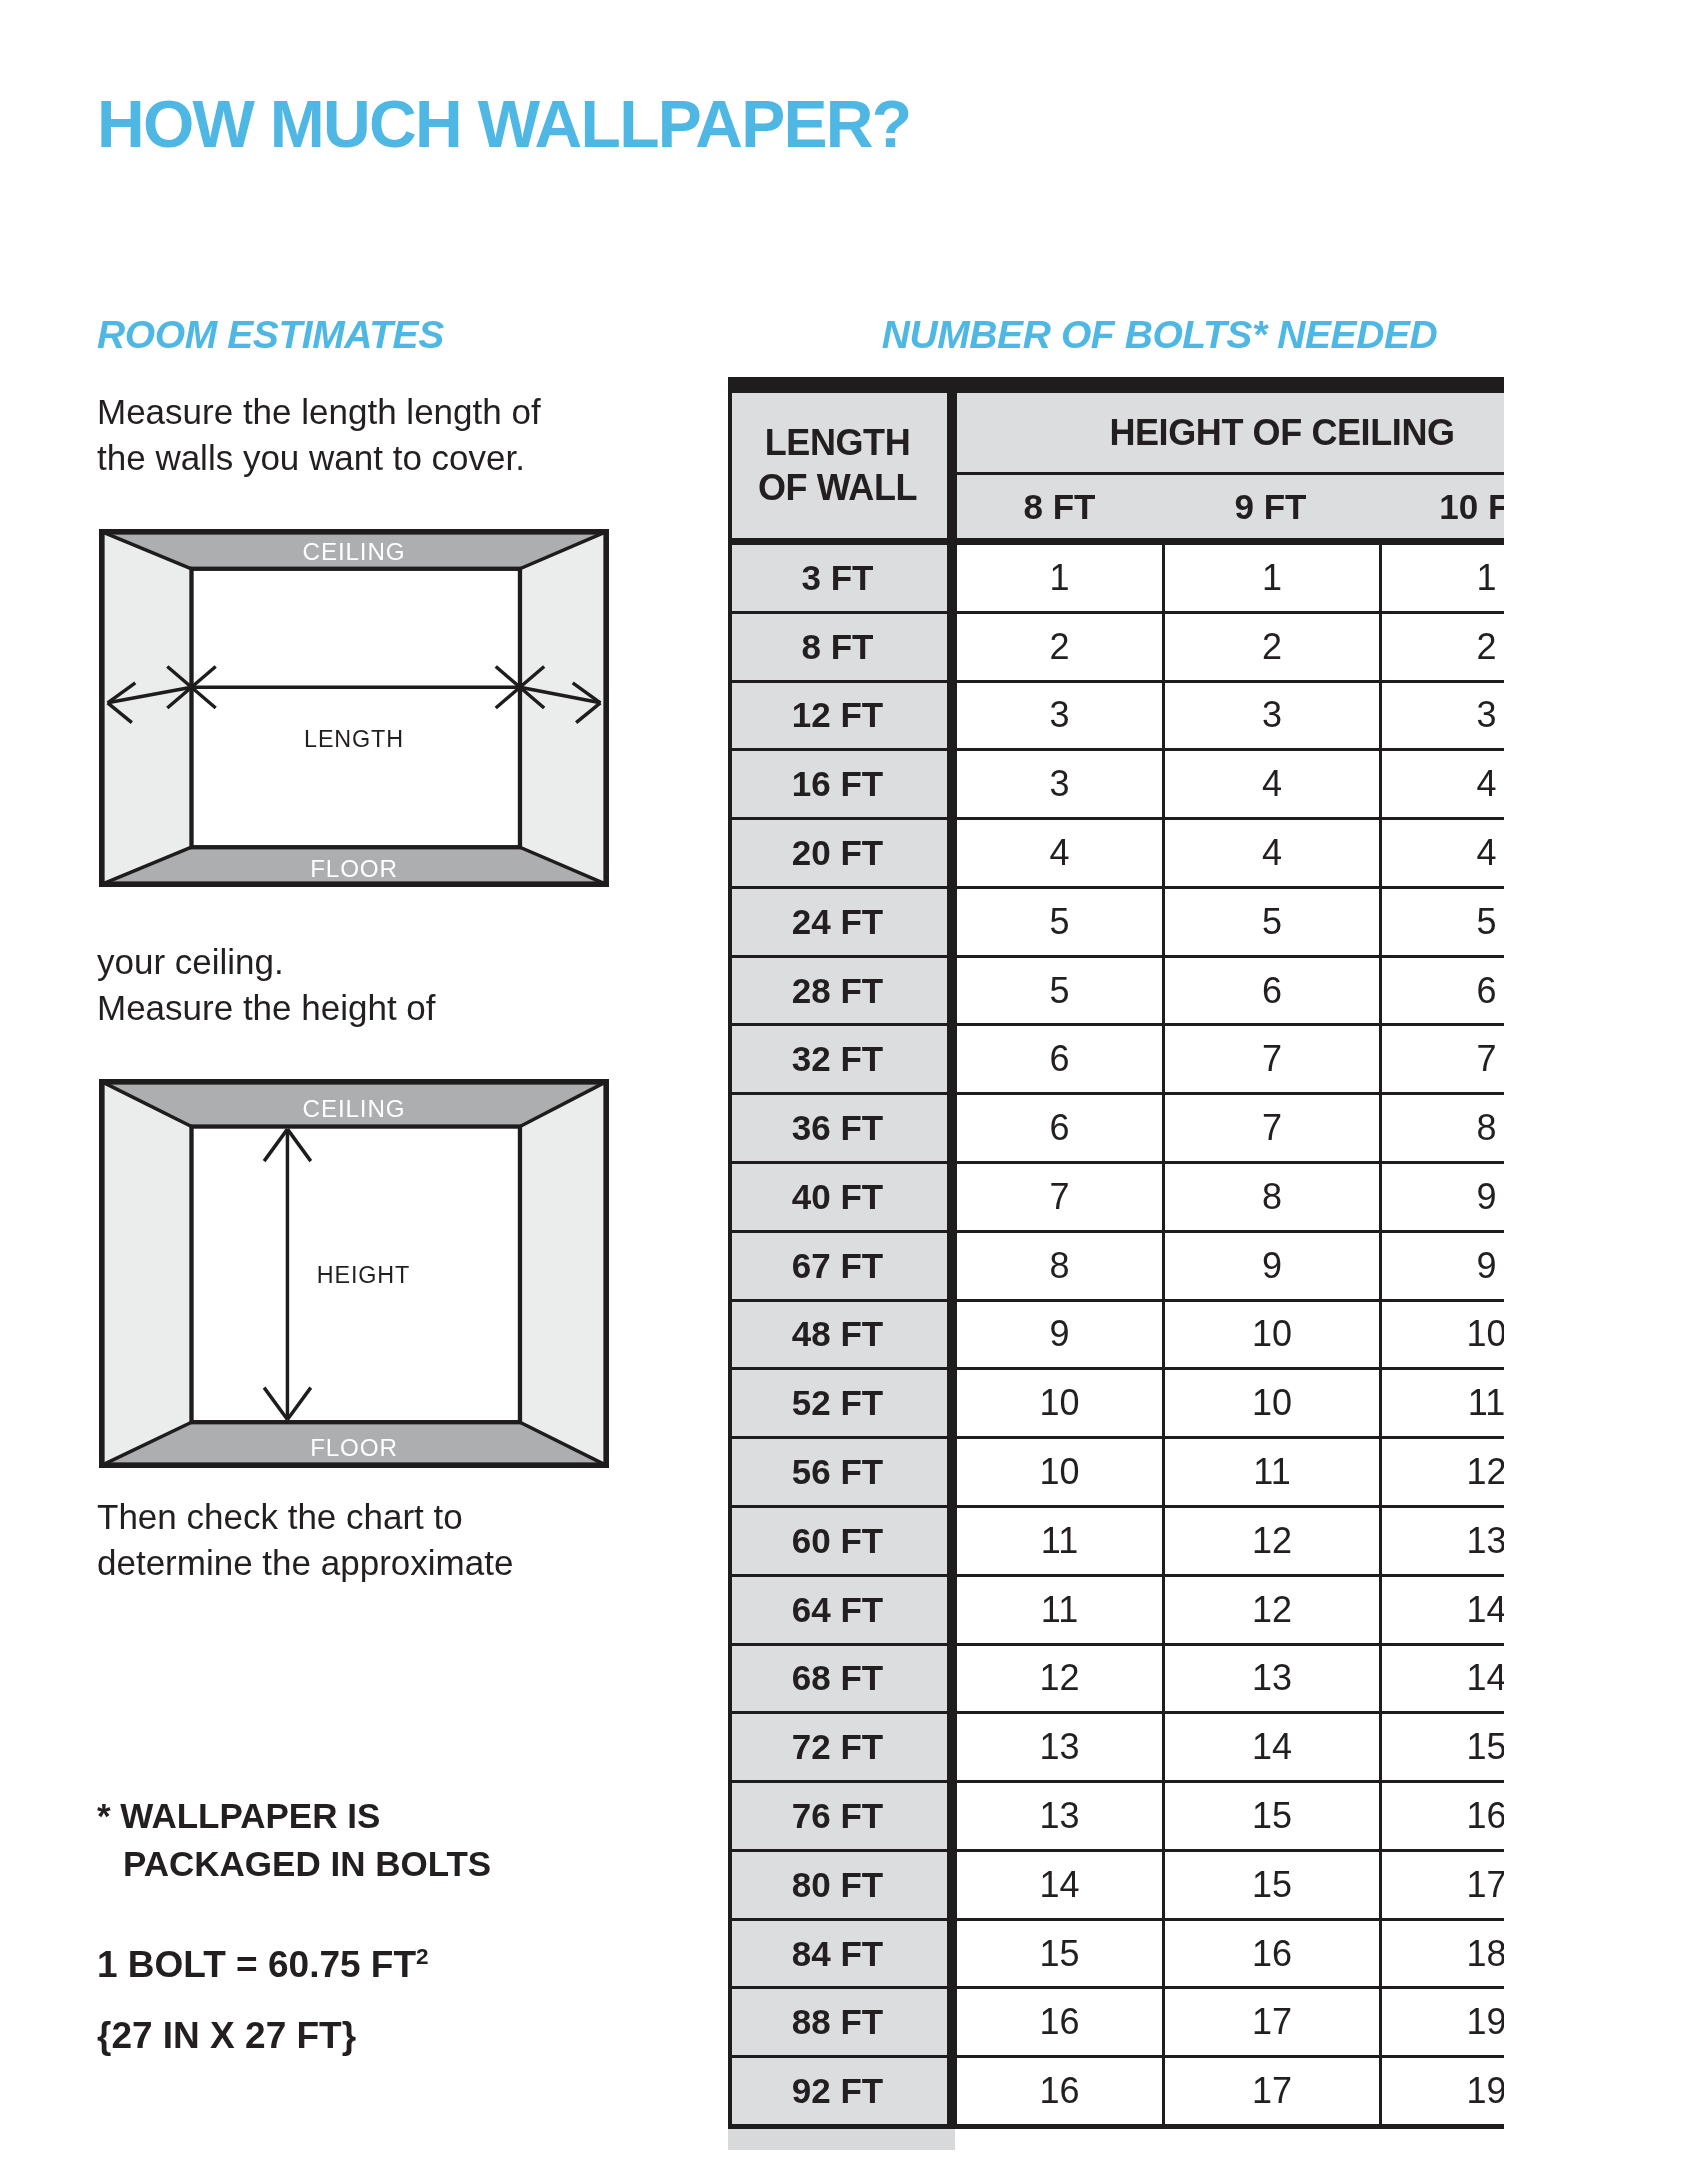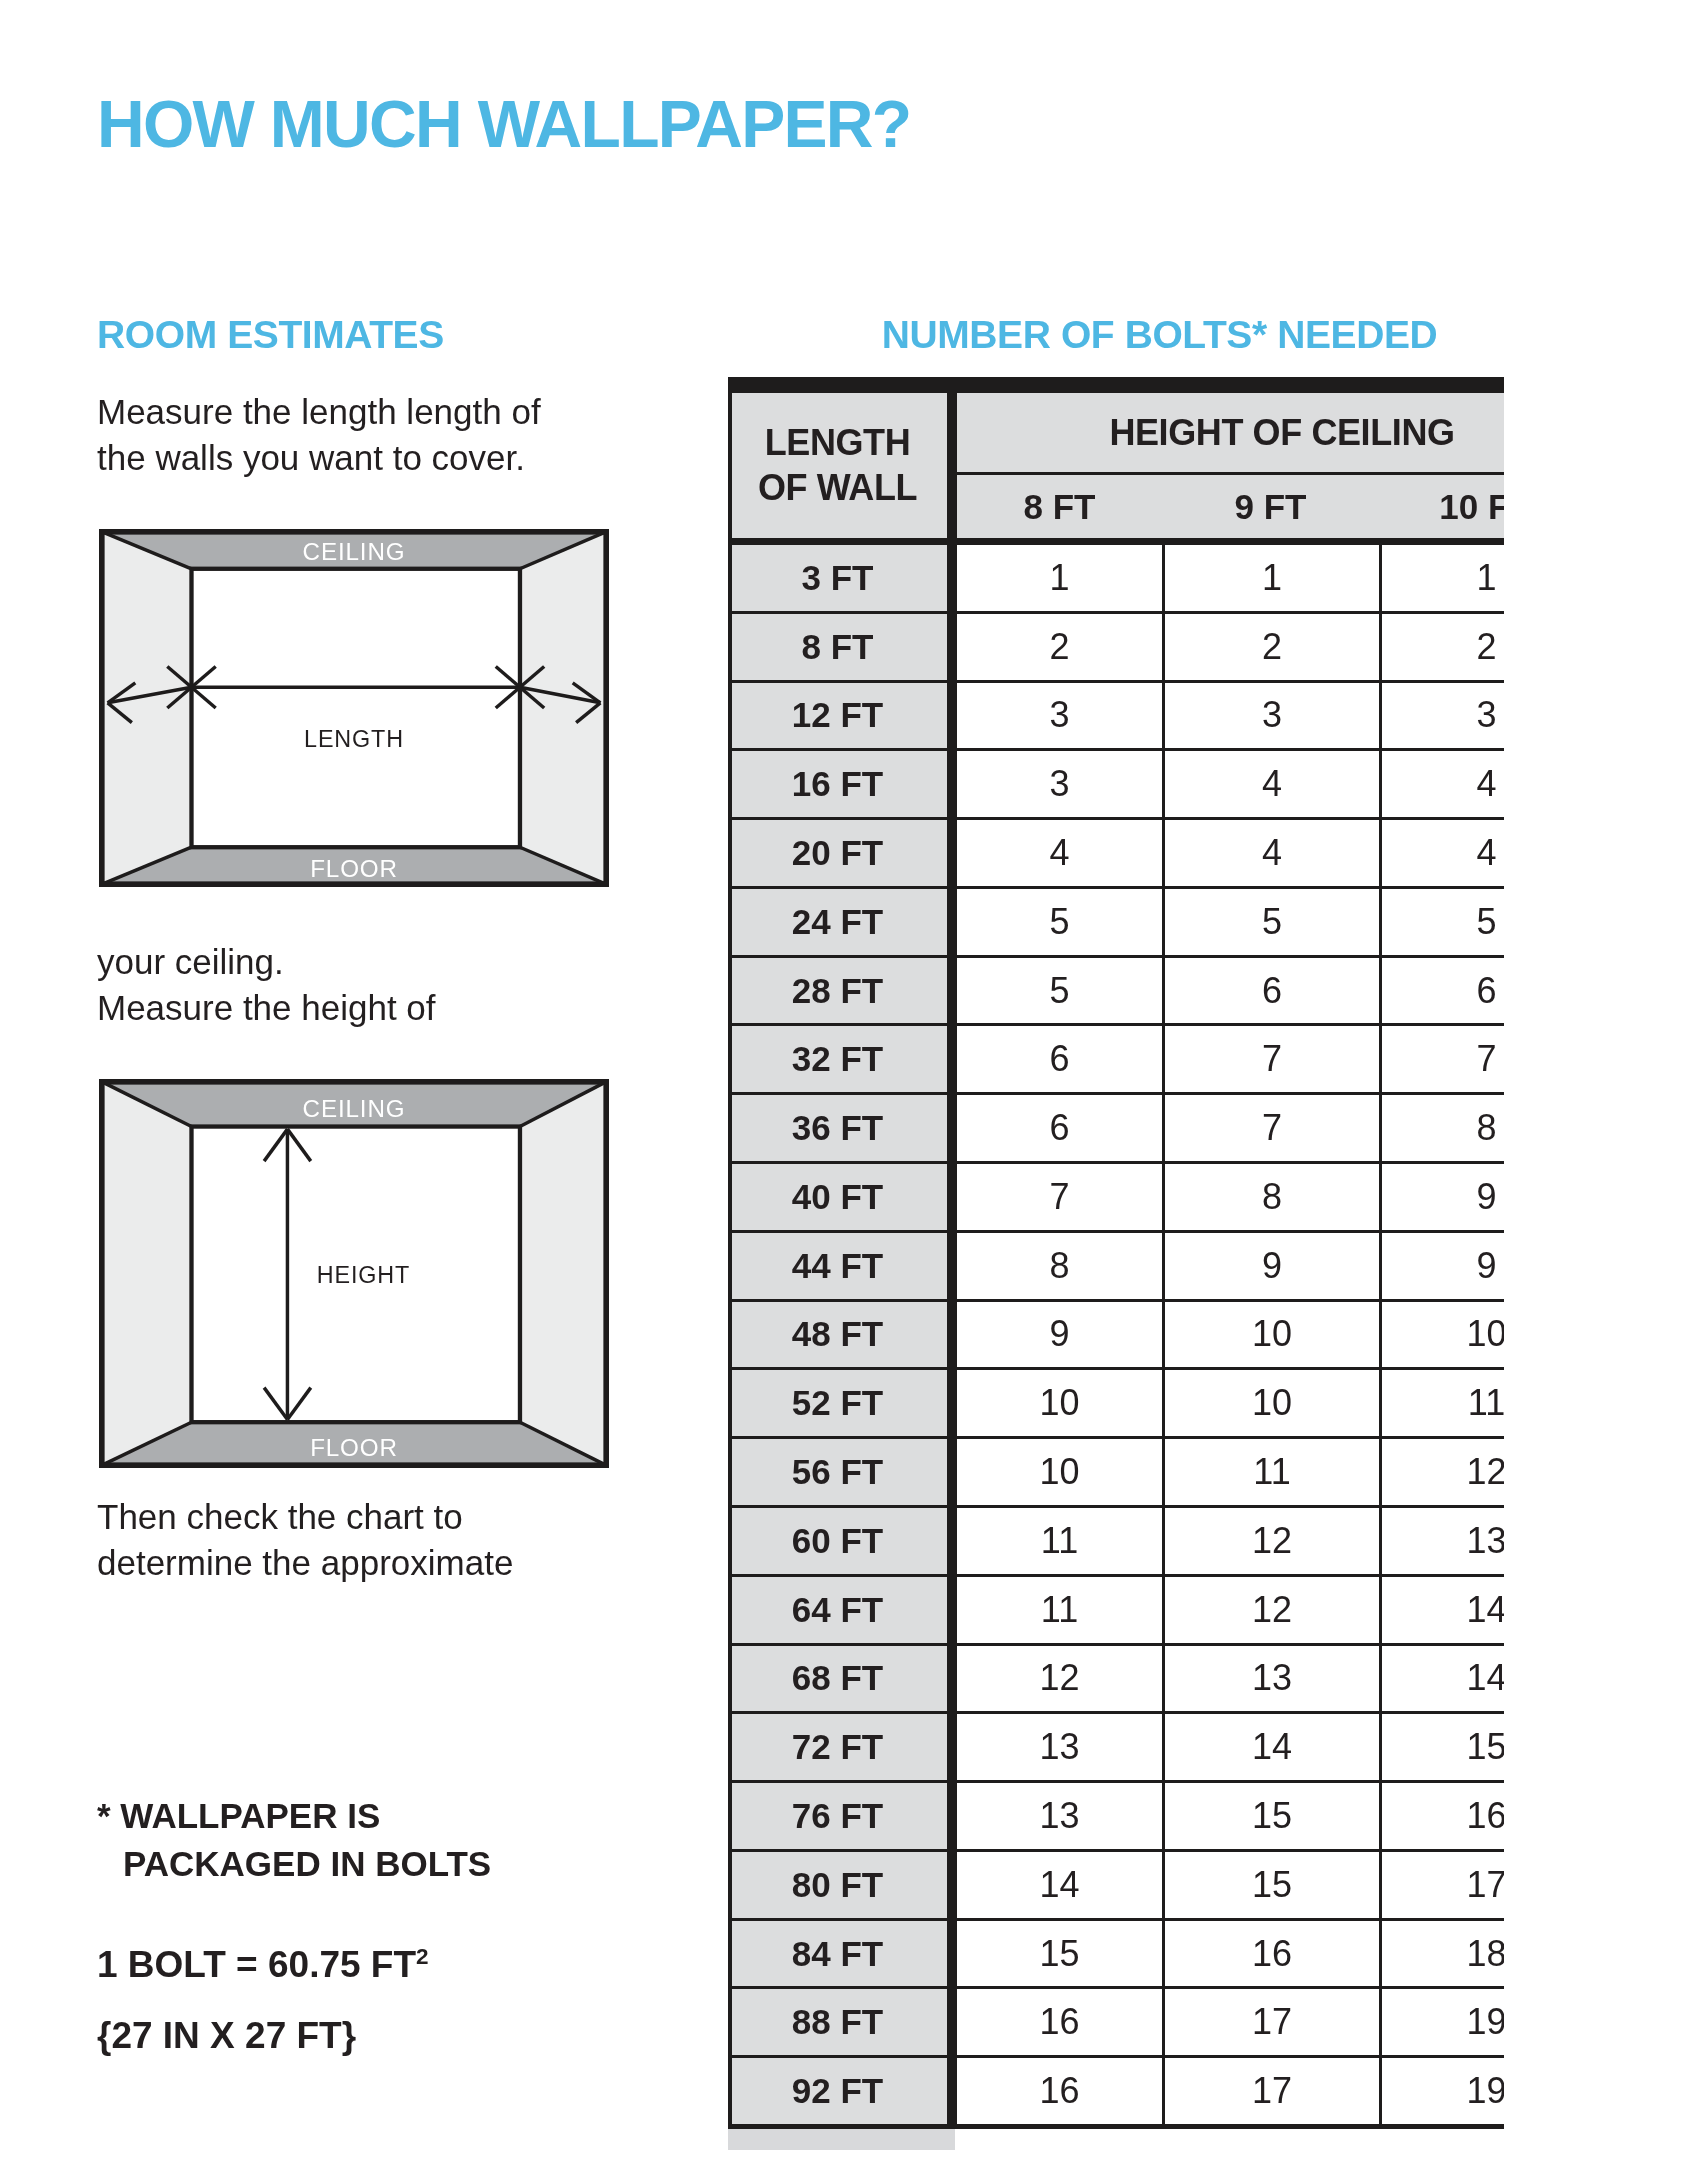--- a/index.html
+++ b/index.html
@@ -5,21 +5,21 @@
   html,body{margin:0;padding:0;background:#ffffff;}
   #page{position:relative;width:1504px;height:2177px;background:#fff;overflow:hidden;
         font-family:"Liberation Sans", sans-serif;color:var(--ink);}
   :root{
     --blue:#4EB7E3; --ink:#231F20; --line:#1E1C1C;
     --hdrgray:#DCDDDE; --stubgray:#D8D9DB;
     --wall:#EBECEC; --band:#ACAEB0;
   }
   .abs{position:absolute;}
   .h1{left:97px;top:86px;font-size:66px;font-weight:bold;letter-spacing:-1.7px;color:var(--blue);white-space:nowrap;}
-  .sec-h{font-size:39px;font-weight:bold;color:var(--blue);letter-spacing:-0.4px;white-space:nowrap;}
+  .sec-h{font-size:39px;font-weight:bold;color:var(--blue);letter-spacing:-0.4px;white-space:nowrap;font-style:italic;}
   .left-h{left:97px;top:313px;}
   .tbl-h{left:728px;top:313px;width:863px;text-align:center;}
   .para{left:97px;font-size:35px;line-height:46px;color:var(--ink);}
   .para1{top:389px;}
   .para2{top:939px;}
   .para3{top:1494px;}
   .footnote{left:97px;top:1792px;font-size:35px;line-height:48px;font-weight:bold;}
   .footnote .ind{padding-left:26px;}
   .boltline{left:97px;font-size:37px;font-weight:bold;white-space:nowrap;}
   .bolt1{top:1944px;}
@@ -213,21 +213,21 @@
           <div class="cell c2">7</div>
           <div class="cell c3">8</div>
         </div>
         <div class="trow">
           <div class="cell c0">40 FT</div>
           <div class="cell c1">7</div>
           <div class="cell c2">8</div>
           <div class="cell c3">9</div>
         </div>
         <div class="trow">
-          <div class="cell c0">44 FT</div>
+          <div class="cell c0">67 FT</div>
           <div class="cell c1">8</div>
           <div class="cell c2">9</div>
           <div class="cell c3">9</div>
         </div>
         <div class="trow">
           <div class="cell c0">48 FT</div>
           <div class="cell c1">9</div>
           <div class="cell c2">10</div>
           <div class="cell c3">10</div>
         </div>

